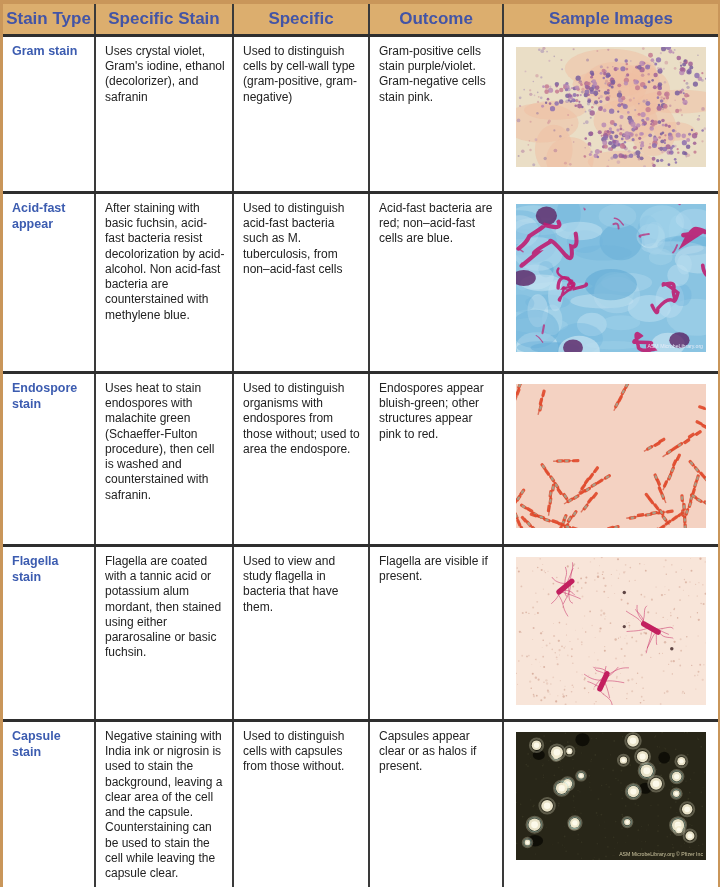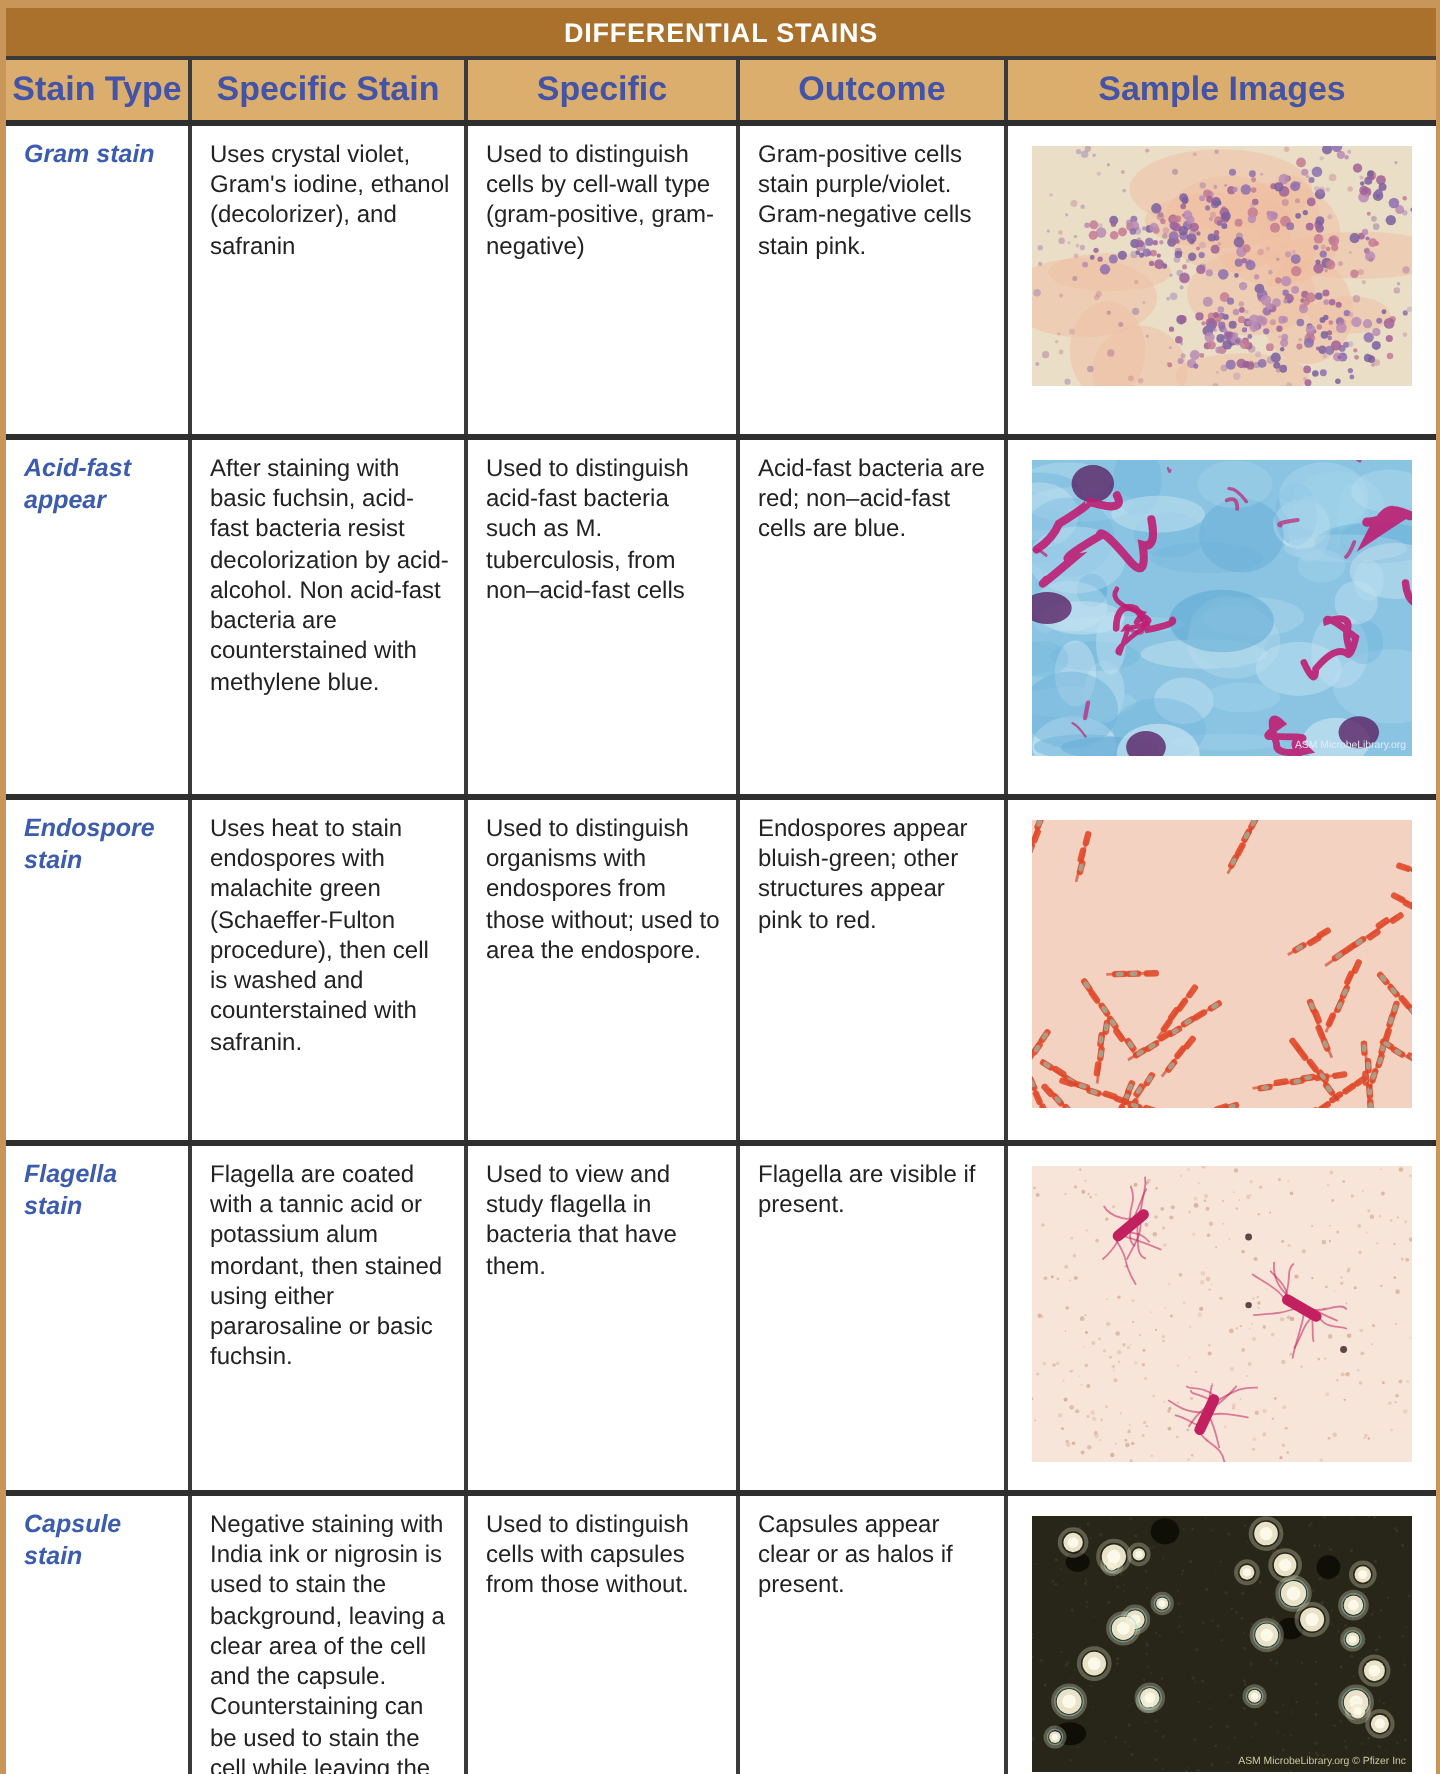--- a/index.html
+++ b/index.html
@@ -42,34 +42,33 @@
     padding:7px 6px 6px 9px;
     font-size:12px;line-height:1.27;
     color:var(--body-text,#222222);
     background:#fff;
     word-wrap:break-word;
   }
   td:first-child{border-left:none;} td:last-child{border-right:none;}
   tbody tr:last-child td{border-bottom:2px solid #2e2e2e;}
   td.stain{
     color:var(--stain-name-text,#3c5cb0);
-    font-weight:bold;font-style:italic;font-size:12.5px;
+    font-weight:bold;font-size:12.5px;
   }
   tr.r0 td{height:136px;} tr.r1 td{height:159px;} tr.r2 td{height:152px;}
   tr.r3 td{height:154px;margin-left:24px;} tr.r4 td{height:196px;}
   td.img-cell{padding:10px 12px 8px 12px;}
   .micrograph{width:100%;overflow:hidden;}
   .mg0{height:120px;} .mg1{height:148px;} .mg2{height:144px;} .mg3{height:148px;} .mg4{height:128px;}
   .micrograph svg{display:block;width:100%;height:100%;}
 </style>
 </head>
 <body>
 
 <div class="frame">
-  <div class="title-bar">DIFFERENTIAL STAINS</div>
   <table>
     <colgroup>
       <col class="c0">
         <col class="c1">
         <col class="c2">
         <col class="c3">
         <col class="c4">
     </colgroup>
     <thead>
       <tr>

